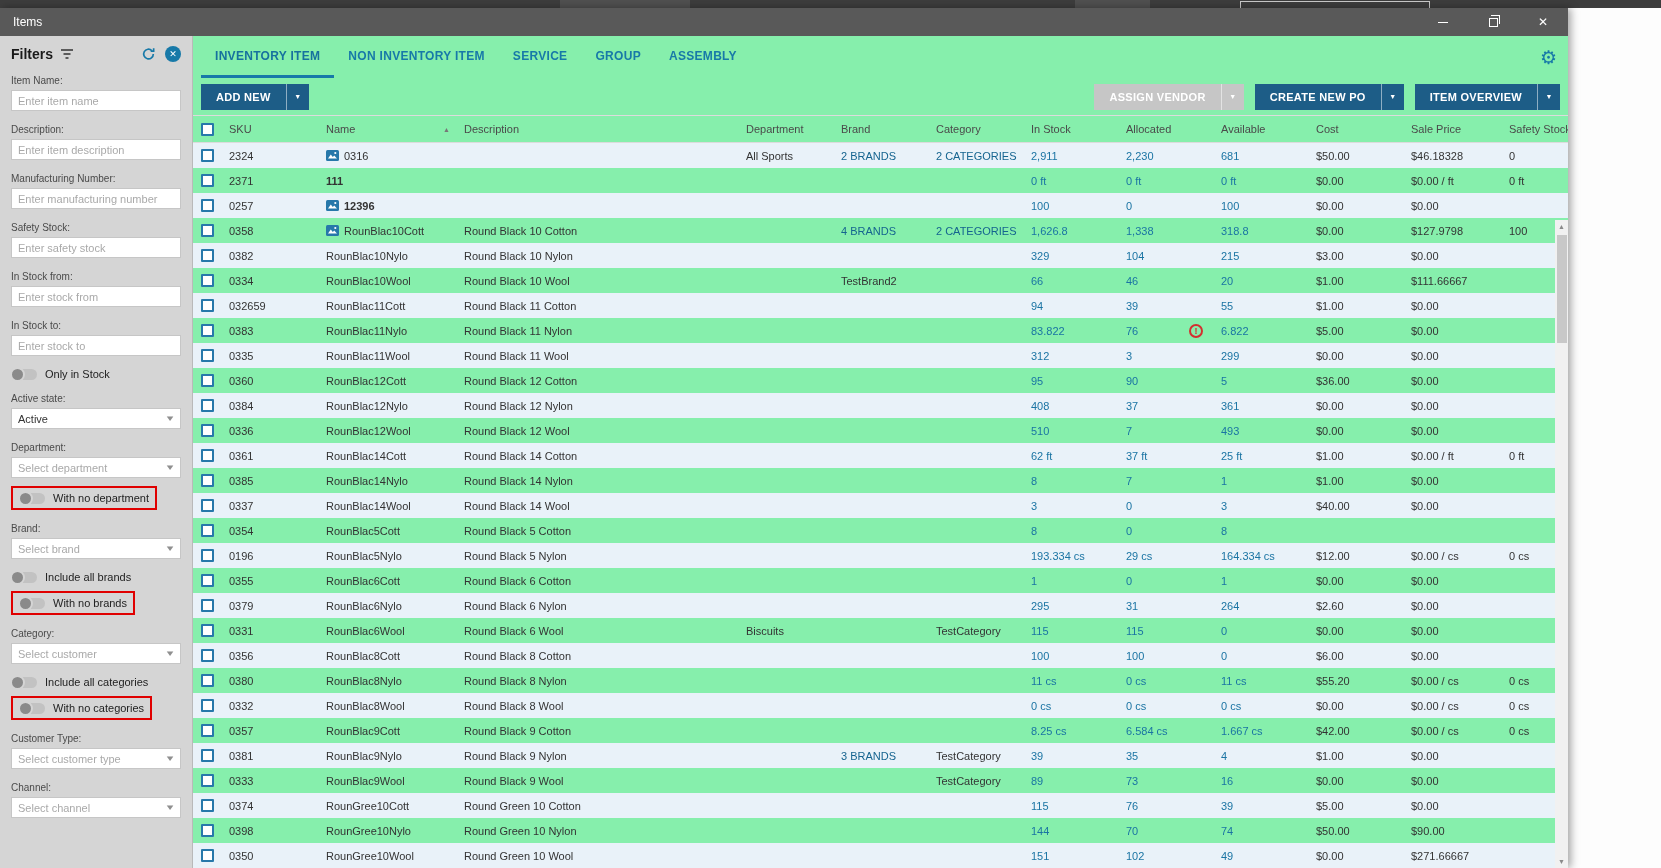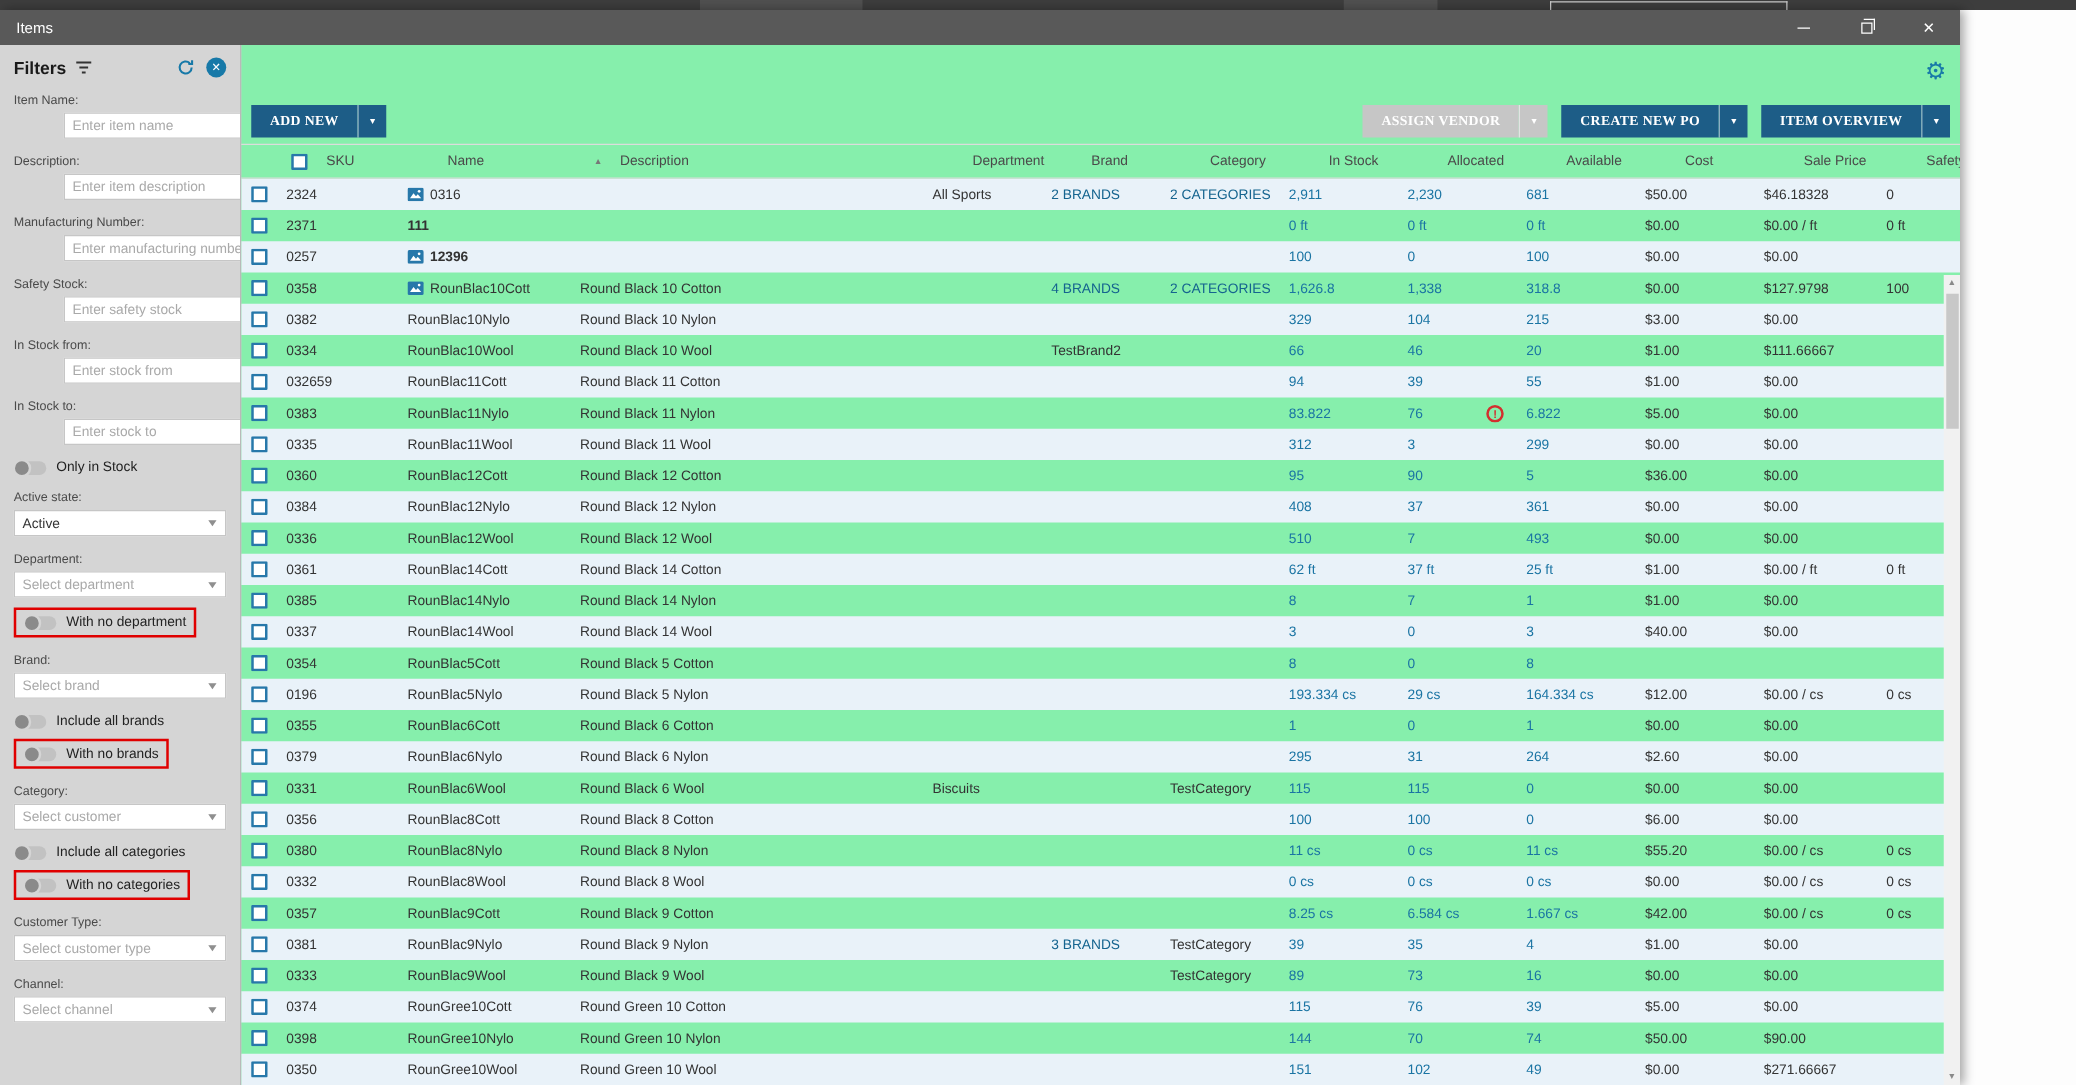--- a/index.html
+++ b/index.html
@@ -26,21 +26,21 @@
 
   
   .sidebar{width:193px;flex:0 0 auto;background:#d5d5d5;border-right:1px solid #b9b9b9;box-sizing:border-box;padding:10px 11px 0;overflow:hidden;}
   .sb-head{display:flex;align-items:center;gap:7px;margin-bottom:4px;}
   .sb-title{font-weight:bold;font-size:14px;color:#1a1a1a;}
   .funnel{display:flex;align-items:center;}
   .sb-actions{margin-left:auto;display:flex;gap:9px;align-items:center;}
   .refresh{display:flex;align-items:center;}
   .close-circle{width:16px;height:16px;border-radius:50%;background:#1779a8;color:#fff;font-size:9px;display:flex;align-items:center;justify-content:center;}
   .f-label{font-size:10px;color:#4a4a4a;margin:13px 0 4px;}
-  .f-input{width:100%;box-sizing:border-box;height:21px;border:1px solid #c6c6c6;background:#fff;font-size:11px;padding:0 6px;color:#333;font-family:inherit;outline:none;margin-left:40px;}
+  .f-input{width:100%;box-sizing:border-box;height:21px;border:1px solid #c6c6c6;background:#fff;font-size:11px;padding:0 6px;color:#333;font-family:inherit;outline:none;}
   .f-input::placeholder{color:#a9a9a9;}
   .f-select{height:21px;box-sizing:border-box;background:#fff;border:1px solid #c6c6c6;display:flex;align-items:center;padding:0 6px;font-size:11px;}
   .f-select-value{color:#a9a9a9;}
   .f-select-value.has-value{color:#333;}
   .chev{margin-left:auto;color:#8f8f8f;font-size:8px;transform:scaleX(1.4);}
   .f-toggle-row{display:flex;align-items:center;gap:8px;margin:12px 0 2px;}
   .f-toggle-row.hl{border:2px solid #e00000;padding:4px 6px;margin:8px 0 2px;width:fit-content;}
   .toggle{width:26px;height:11px;border-radius:6px;background:#c2c2c2;position:relative;flex:0 0 auto;}
   .knob{position:absolute;left:-1px;top:-2px;width:15px;height:15px;border-radius:50%;background:#8a8a8a;border:2px solid #d5d5d5;box-sizing:border-box;}
   .f-toggle-label{font-size:11px;color:#222;}
@@ -50,29 +50,29 @@
 
   .tabbar{height:42px;flex:0 0 auto;display:flex;align-items:stretch;padding-left:8px;}
   .tabs{display:flex;align-items:stretch;}
   .tab{display:flex;align-items:center;padding:0 14px;font-size:12px;font-weight:bold;color:#1779a8;letter-spacing:.3px;border-bottom:3px solid transparent;box-sizing:border-box;white-space:nowrap;}
   .tab.active{border-bottom-color:#1779a8;color:#16719e;}
   .gear{margin-left:auto;margin-right:11px;align-self:center;color:#1779a8;font-size:19px;line-height:1;}
 
   .toolbar{height:37px;flex:0 0 auto;display:flex;align-items:center;padding:0 8px;}
   .toolbar-left{display:flex;gap:10px;}
   .toolbar-right{margin-left:auto;display:flex;gap:11px;}
-  .splitbtn{display:flex;height:26px;font-family:Liberation Serif, serif;}
+  .splitbtn{display:flex;height:26px;}
   .sb-main{background:#1d5d87;color:#fff;font-size:11px;font-weight:bold;display:flex;align-items:center;padding:0 15px;letter-spacing:.3px;white-space:nowrap;}
   .sb-arrow{background:#1d5d87;color:#fff;width:22px;display:flex;align-items:center;justify-content:center;font-size:7px;border-left:1px solid rgba(255,255,255,.5);}
   .splitbtn.disabled .sb-main,.splitbtn.disabled .sb-arrow{background:#c6c6c6;}
 
   
   .table{flex:1;display:flex;flex-direction:column;min-height:0;position:relative;
          --cols:28px 97px 138px 282px 95px 95px 95px 95px 95px 95px 95px 98px minmax(0,1fr);}
-  .thead{display:grid;grid-template-columns:var(--cols);height:26px;align-items:center;border-top:1px solid #dcdcdc;border-bottom:1px solid #dcdcdc;font-size:11px;color:#4a4a4a;flex:0 0 auto;padding-left:32px;}
+  .thead{display:grid;grid-template-columns:var(--cols);height:26px;align-items:center;border-top:1px solid #dcdcdc;border-bottom:1px solid #dcdcdc;font-size:11px;color:#4a4a4a;flex:0 0 auto;}
   .hcell{padding-left:8px;display:flex;align-items:center;overflow:hidden;white-space:nowrap;box-sizing:border-box;}
   .hcell.c-check{justify-content:center;padding-left:0;}
   .sort-arrow{margin-left:auto;margin-right:6px;font-size:7px;color:#777;}
   .tbody{flex:1;overflow:hidden;}
   .trow{display:grid;grid-template-columns:var(--cols);height:25px;align-items:center;font-size:11px;color:#333;}
   .trow:nth-child(odd){background:#e9f2f9;}
   .cell{padding-left:8px;overflow:hidden;white-space:nowrap;box-sizing:border-box;}
   .cell.c-check{display:flex;justify-content:center;padding-left:0;}
   .checkbox{width:13px;height:13px;border:2px solid #2778aa;background:#fff;box-sizing:border-box;border-radius:1px;display:inline-block;}
   .c-name{display:flex;align-items:center;gap:5px;}
@@ -182,20 +182,27 @@
             <span class="chev">▼</span>
           </div><div class="f-label">Channel:</div><div class="f-select">
             <span class="f-select-value">Select channel</span>
             <span class="chev">▼</span>
           </div></div>
     </aside>
 
     <main class="main">
 
       <div class="tabbar">
+        <div class="tabs">
+            <div class="tab active">INVENTORY ITEM</div>
+            <div class="tab">NON INVENTORY ITEM</div>
+            <div class="tab">SERVICE</div>
+            <div class="tab">GROUP</div>
+            <div class="tab">ASSEMBLY</div>
+          </div>
         <span class="gear">⚙</span>
       </div>
 
       <div class="toolbar">
         <div class="toolbar-left">
             <div class="splitbtn">
               <span class="sb-main">ADD NEW</span>
               <span class="sb-arrow">▼</span>
             </div>
           </div>

